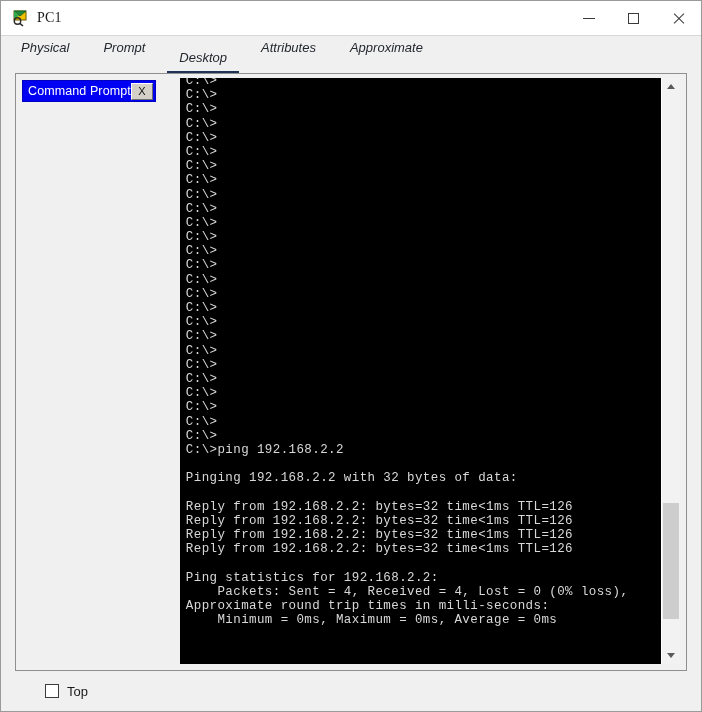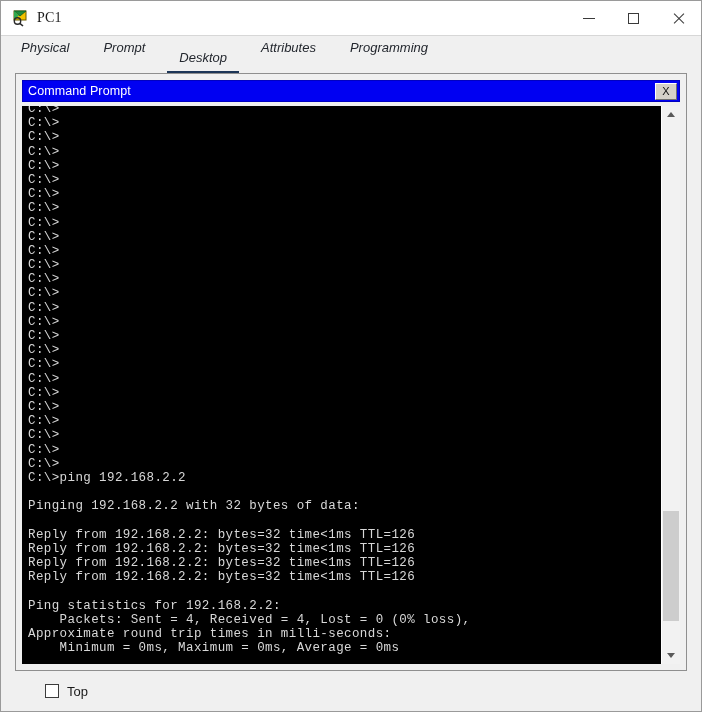--- a/index.html
+++ b/index.html
@@ -116,22 +116,22 @@
   }
 
   
   .panel {
     position: relative;
     margin: 8px 14px 0 14px;
     border: 1px solid #8f8f8f;
     background: #f0f0f0;
     flex: 1 1 auto;
     display: flex;
-    flex-direction: column;
     min-height: 0;
+    gap: 12px;
   }
 
   .app-titlebar {
     height: 22px;
     margin: 6px 6px 0 6px;
     background: #0000f2;
     display: flex;
     align-items: center;
     flex: 0 0 auto;
     border: 1px solid #0000c0;
@@ -295,21 +295,21 @@
     <div class="tab">
       <span>Prompt</span>
     </div>
     <div class="tab active">
       <span>Desktop</span>
     </div>
     <div class="tab">
       <span>Attributes</span>
     </div>
     <div class="tab">
-      <span>Programming</span>
+      <span>Approximate</span>
     </div>
   </div>
 
   <div class="panel">
 
     <div class="app-titlebar">
       <span class="app-title-text">Command Prompt</span>
       <div class="app-close-btn">
         <span>X</span>
       </div>

